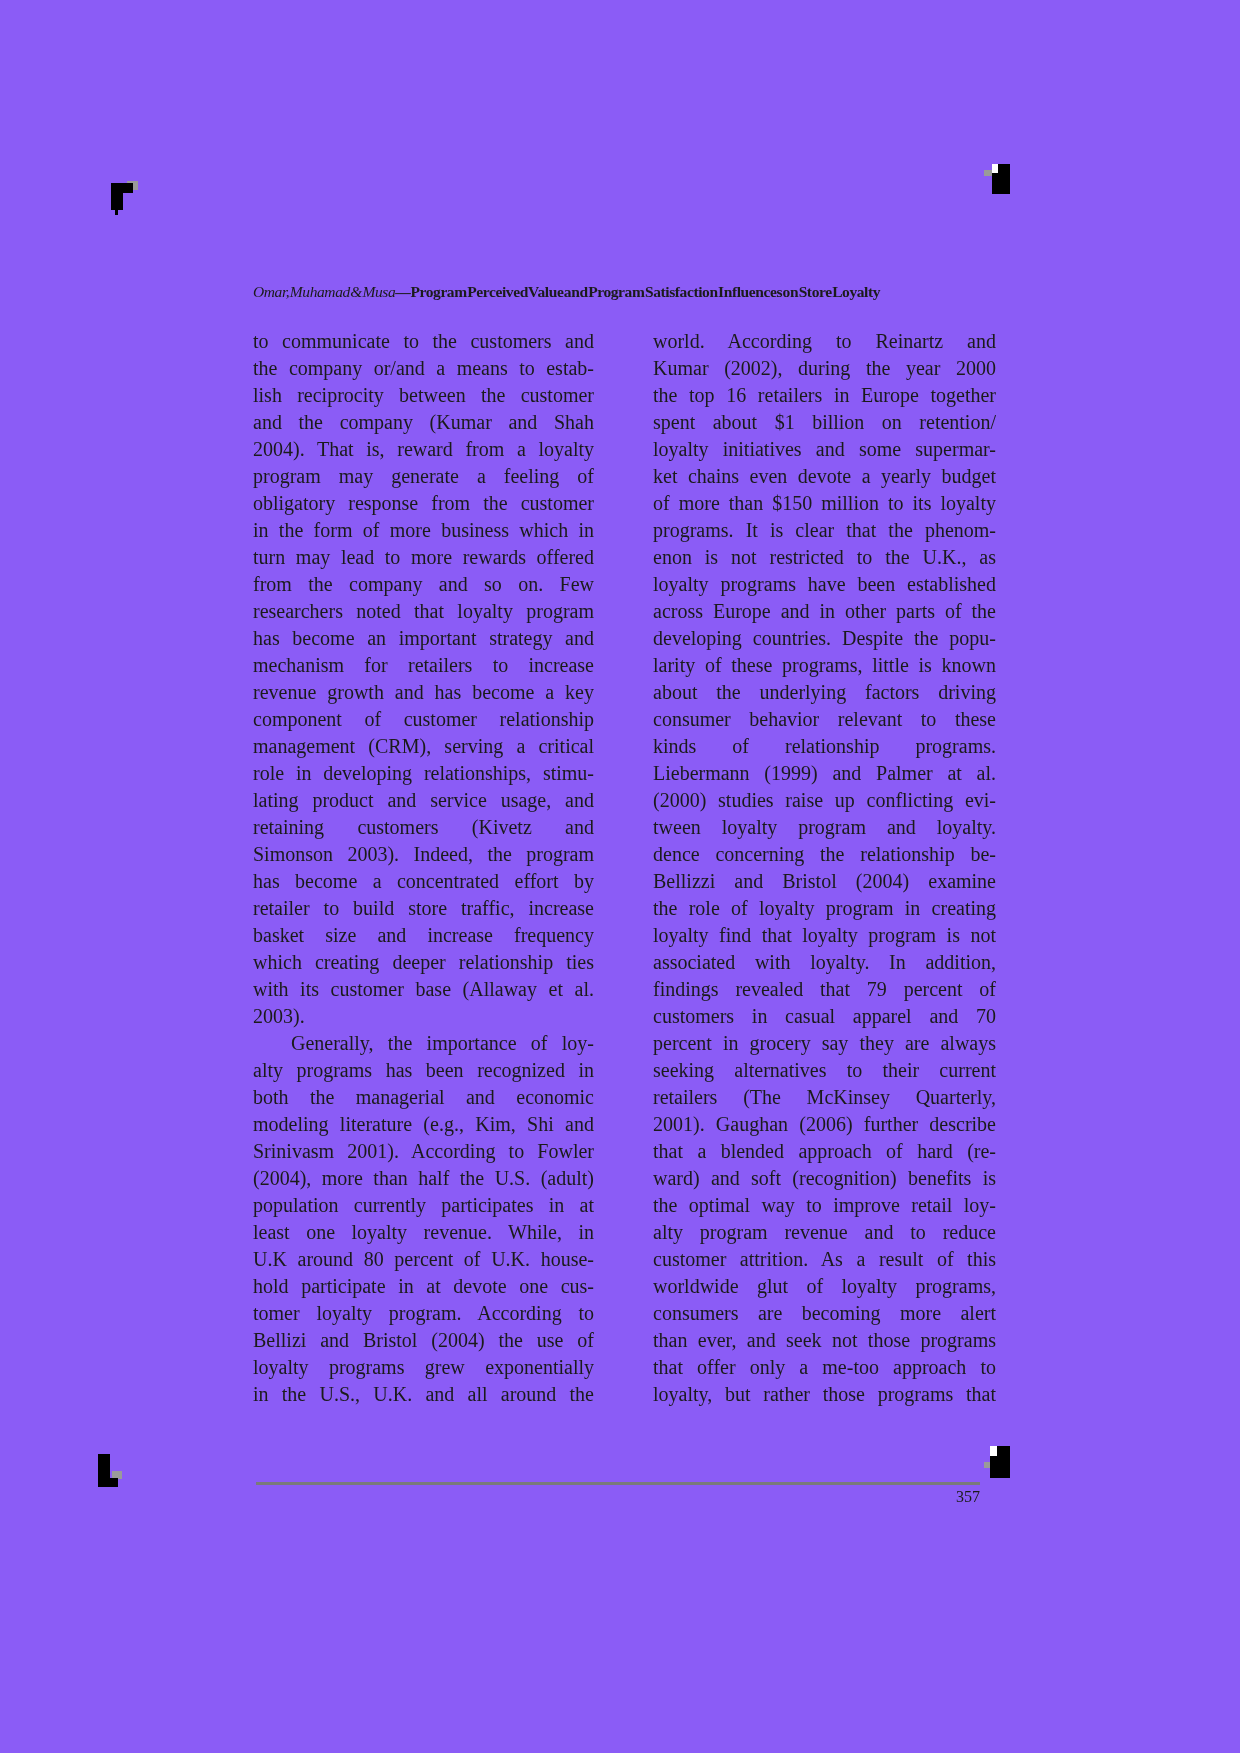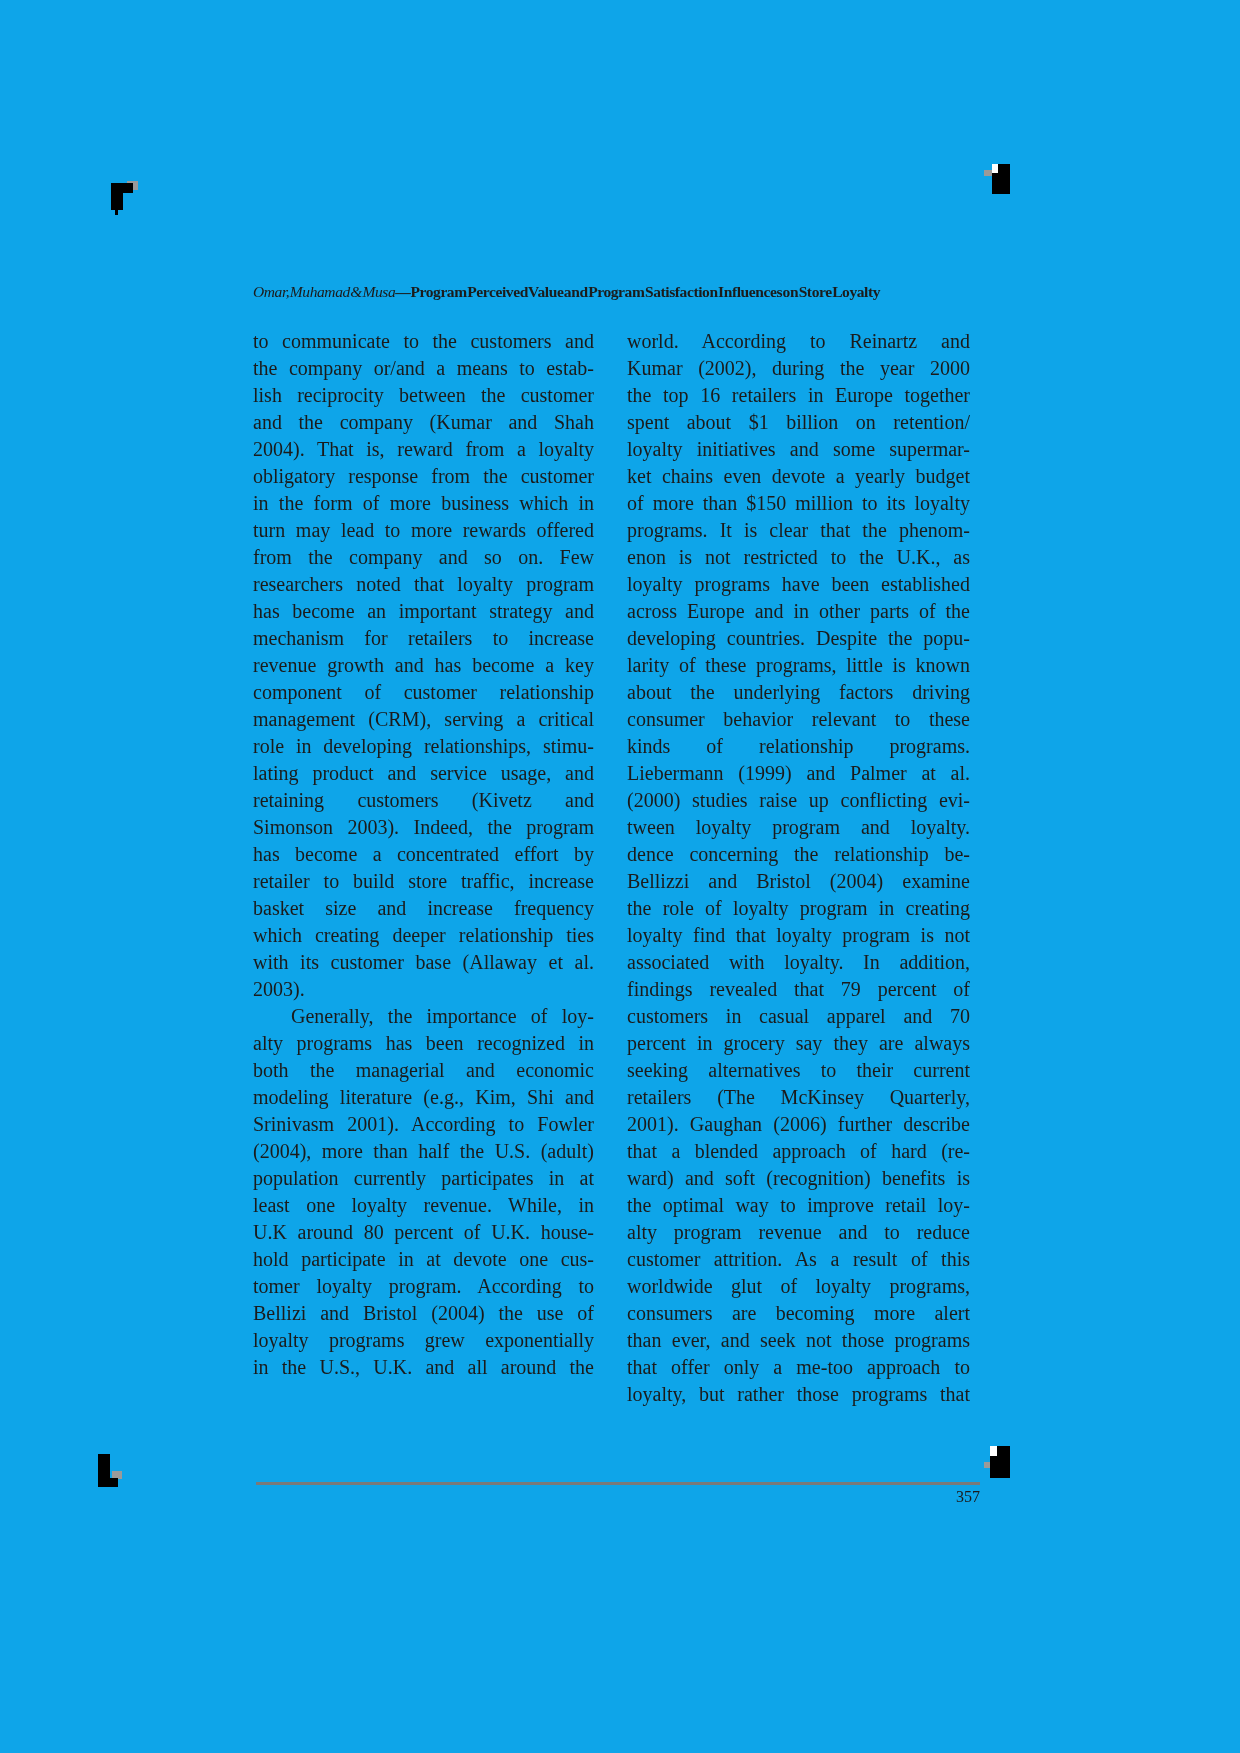--- a/index.html
+++ b/index.html
@@ -4,21 +4,21 @@
 <style>
   html, body {
     margin: 0;
     padding: 0;
     background: #ffffff;
   }
   .page {
     position: relative;
     width: 1240px;
     height: 1753px;
-    background: #0ea5e9;
+    background: #8b5cf6;
     font-family: "Liberation Serif", "DejaVu Serif", serif;
     color: var(--text, #1b1b1b);
     overflow: hidden;
   }
 
   
   .running-head {
     position: absolute;
     left: 253px;
     top: 283px;
@@ -37,21 +37,21 @@
     font-weight: bold;
   }
 
   
   .column {
     position: absolute;
     top: 328px;
     font-size: 20px;
   }
   .column-left  { left: 253px; width: 341px; }
-  .column-right { left: 627px; width: 343px; }
+  .column-right { left: 653px; width: 343px; }
   .line {
     height: 27px;
     line-height: 27px;
     text-align: justify;
     text-align-last: justify;
     white-space: nowrap;
   }
   .line.end {
     text-align-last: left;
   }
@@ -138,20 +138,21 @@
   <div class="running-head">
     <span class="authors">Omar, Muhamad &amp; Musa</span><span class="sep">—</span><span class="title">Program Perceived Value and Program Satisfaction Influences on Store Loyalty</span>
   </div>
 
   <div class="column column-left">
       <div class="line">to communicate to the customers and</div>
       <div class="line">the company or/and a means to estab-</div>
       <div class="line">lish reciprocity between the customer</div>
       <div class="line">and the company (Kumar and Shah</div>
       <div class="line">2004). That is, reward from a loyalty</div>
+      <div class="line">program may generate a feeling of</div>
       <div class="line">obligatory response from the customer</div>
       <div class="line">in the form of more business which in</div>
       <div class="line">turn may lead to more rewards offered</div>
       <div class="line">from the company and so on. Few</div>
       <div class="line">researchers noted that loyalty program</div>
       <div class="line">has become an important strategy and</div>
       <div class="line">mechanism for retailers to increase</div>
       <div class="line">revenue growth and has become a key</div>
       <div class="line">component of customer relationship</div>
       <div class="line">management (CRM), serving a critical</div>

